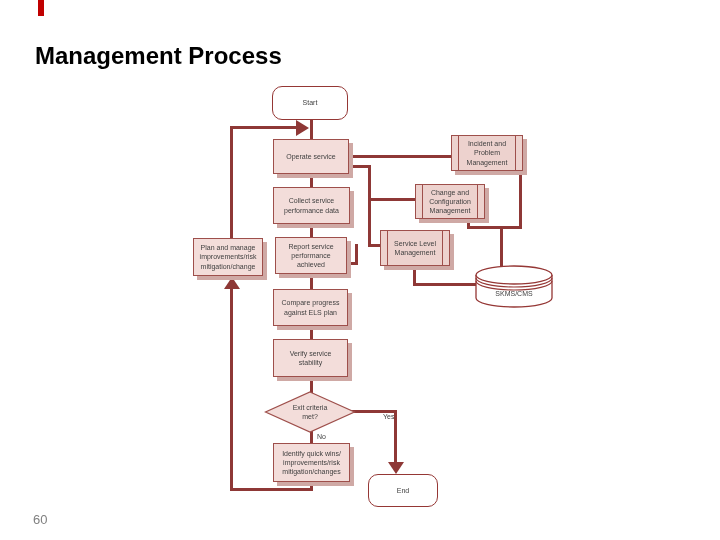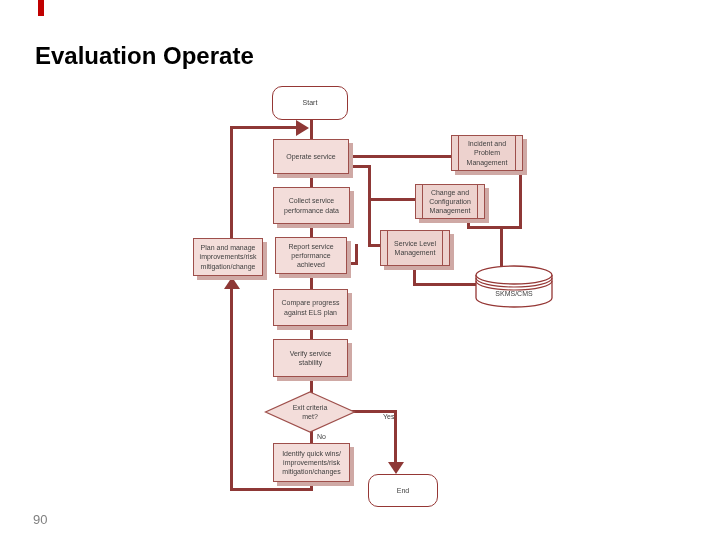--- a/index.html
+++ b/index.html
@@ -31,21 +31,21 @@
   .dtext{position:absolute;display:flex;align-items:center;justify-content:center;text-align:center;
          font-size:7px;line-height:1.3;color:var(--txt);z-index:3;}
   .dtext span{white-space:pre-line;}
   .lbl{position:absolute;font-size:7px;color:var(--txt);z-index:3;}
 </style>
 </head>
 <body>
 
 <div class="slide">
   <div class="accent"></div>
-  <h1 class="title">Evaluation Operate</h1>
+  <h1 class="title">Management Process</h1>
 
   <div>
 
     <div class="l" style="left:310px;top:119px;width:3px;height:21px;"></div>
     <div class="l" style="left:230px;top:126px;width:67px;height:3px;"></div>
     <div class="ah right" style="left:296px;top:120px;"></div>
     <div class="l" style="left:230px;top:126px;width:3px;height:113px;"></div>
     <div class="ah up" style="left:224px;top:277px;"></div>
     <div class="l" style="left:230px;top:289px;width:3px;height:202px;"></div>
     <div class="l" style="left:230px;top:488px;width:83px;height:3px;"></div>
@@ -141,14 +141,14 @@
       <ellipse cx="39" cy="10" rx="38" ry="9" fill="#ffffff" stroke="#953735" stroke-width="1.3"></ellipse>
       <path d="M1,13 A38,9 0 0 0 77,13" fill="none" stroke="#953735" stroke-width="1.1"></path>
       <path d="M1,16 A38,9 0 0 0 77,16" fill="none" stroke="#953735" stroke-width="1.1"></path>
     </svg>
     <div class="dtext" style="left:475px;top:286px;width:78px;height:16px;">
       <span>SKMS/CMS</span>
     </div>
 
   </div>
 
-  <div class="pagenum">90</div>
+  <div class="pagenum">60</div>
 </div>
 
 </body></html>

